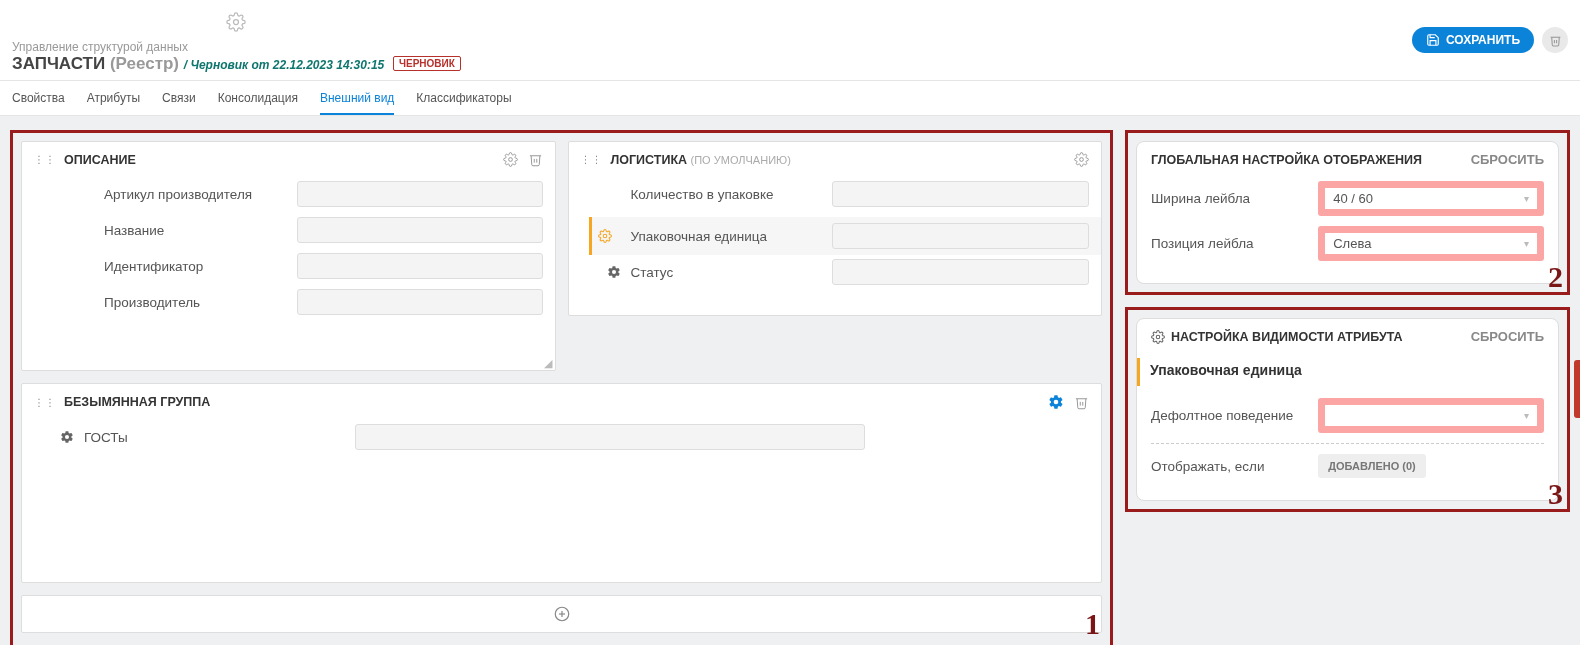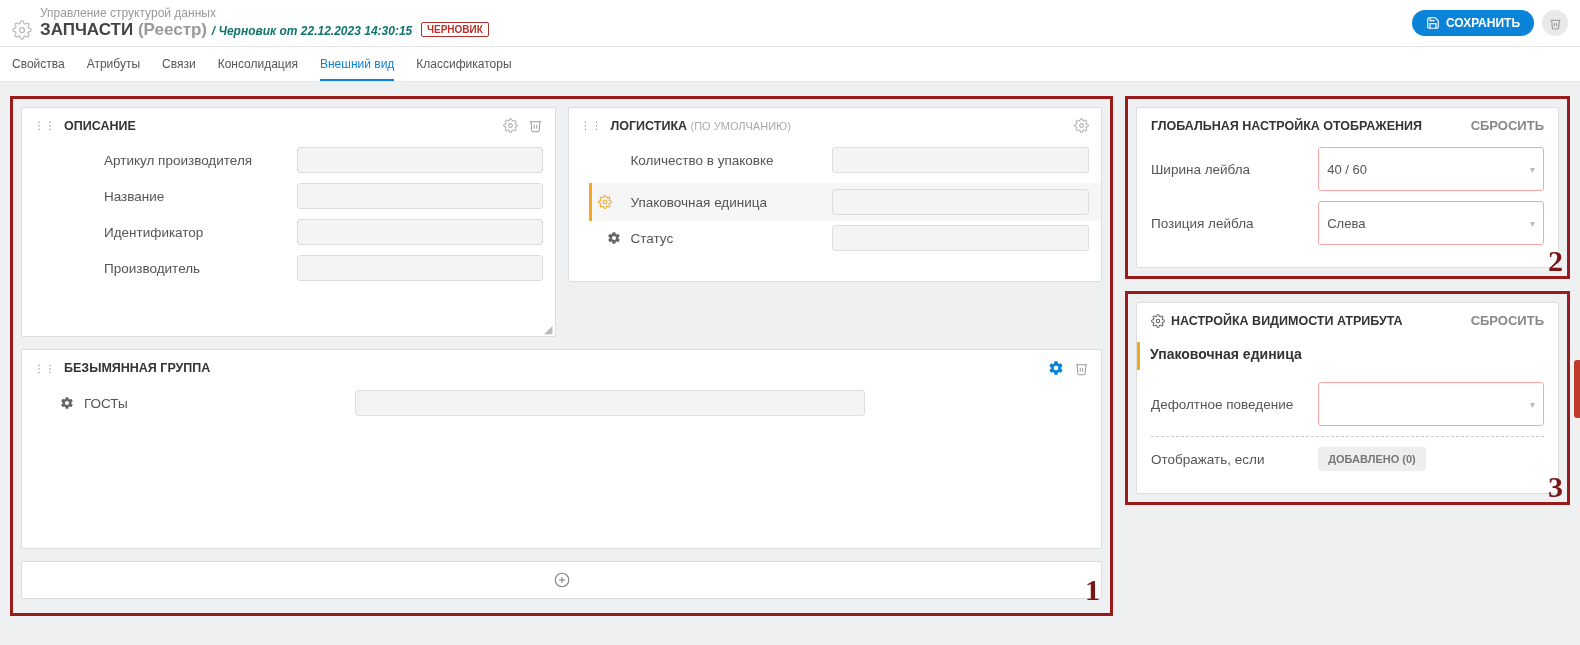--- a/index.html
+++ b/index.html
@@ -1,19 +1,19 @@
 <!DOCTYPE html>
 <html><head>
 <meta charset="utf-8">
 <style>
   * { box-sizing: border-box; margin: 0; padding: 0; font-family: -apple-system, BlinkMacSystemFont, "Segoe UI", Arial, sans-serif; }
   body { background: #eef0f2; color: #333; font-size: 13px; }
 
   .top-bar { background: #fff; padding: 6px 12px; display: flex; align-items: center; justify-content: space-between; border-bottom: 1px solid #e5e5e5; }
-  .top-left { display: flex; align-items: flex-end; gap: 8px; }
+  .top-left { display: flex; align-items: center; gap: 8px; flex-direction: column; }
   .cog-outline { color: #aaa; font-size: 18px; margin-top: 6px; }
   .crumb-subtitle { color: #999; font-size: 12px; }
   .crumb-title { font-size: 17px; font-weight: 700; color: #444; }
   .crumb-title .light { color: #999; font-weight: 600; }
   .crumb-title .draft-text { color: #0f766e; font-weight: 600; font-size: 12px; font-style: italic; }
   .draft-badge { border: 1px solid #b7312c; color: #b7312c; font-size: 10px; padding: 1px 5px; border-radius: 2px; margin-left: 4px; font-weight: 600; vertical-align: 2px; }
   .top-right { display: flex; align-items: flex-start; gap: 8px; }
   .save-btn { background: #0b83d9; color: #fff; border: none; border-radius: 14px; padding: 6px 14px; font-size: 12px; font-weight: 600; display: flex; align-items: center; gap: 6px; cursor: pointer; }
   .icon-btn-round { width: 26px; height: 26px; border-radius: 50%; background: #e9e9e9; color: #aaa; display: flex; align-items: center; justify-content: center; cursor: pointer; }
 
@@ -46,29 +46,29 @@
   .field-label { width: 44%; color: #555; font-size: 13.5px; padding-right: 10px; }
   .field-input { flex: 1; height: 26px; background: #f4f4f4; border: 1px solid #ddd; border-radius: 3px; }
   .field-row.wide .field-label { width: 27%; }
   .resize-handle { color: #bbb; font-size: 11px; position: absolute; bottom: 0; right: 2px; }
 
   .add-card { background: #fff; border: 1px solid #ddd; border-radius: 2px; height: 38px; display: flex; align-items: center; justify-content: center; color: #888; font-size: 18px; cursor: pointer; }
 
   .annot { position: absolute; font-size: 30px; font-weight: 900; color: #7a1616; font-family: Georgia, serif; }
   .annot.a1 { right: 10px; bottom: 6px; }
 
-  .panel { background: #fff; border: 1px solid #ddd; border-radius: 2px; padding: 10px 14px 12px 14px; position: relative; }
+  .panel { background: #fff; border: 1px solid #ddd; border-radius: 8px; padding: 10px 14px 12px 14px; position: relative; }
   .panel-boxed { border: 3px solid #9a1b1b; padding: 8px; }
   .panel-boxed .panel { border: 1px solid #ddd; }
   .panel-header { display: flex; align-items: center; justify-content: space-between; margin-bottom: 14px; }
   .panel-title { font-weight: 700; font-size: 12.5px; color: #333; display: flex; align-items: center; gap:6px;}
   .reset-btn { color: #888; font-size: 13px; font-weight: 700; cursor: pointer; }
   .setting-row { display: flex; align-items: center; margin-bottom: 10px; gap:10px;}
   .setting-label { width: 40%; color: #555; font-size: 13.5px; }
-  .select { flex: 1; height: 44px; border: 1px solid #fca5a5; border-radius: 3px; background: #fff; padding: 0 8px; display: flex; align-items: center; justify-content: space-between; color: #555; cursor: pointer; font-size: 13px; }
+  .select { flex: 1; height: 35px; border: 7px solid #fca5a5; border-radius: 3px; background: #fff; padding: 0 8px; display: flex; align-items: center; justify-content: space-between; color: #555; cursor: pointer; font-size: 13px; }
   .chev { color: #bbb; font-size: 10px; }
 
   .attr-name { font-weight: 700; color: #333; font-size: 14px; border-left: 3px solid #f5a623; padding-left: 10px; margin-left: -14px; margin-bottom: 12px; padding-top:4px; padding-bottom:8px;}
   .dashed-sep { border-top: 1px dashed #ccc; margin: 10px 0; }
   .pill-btn { background: #eee; border: none; border-radius: 3px; padding: 6px 10px; color: #777; font-size: 11px; font-weight: 600; cursor: pointer; }
 
   .side-tab { position: fixed; right: 0; top: 360px; width: 6px; height: 58px; background: #c0392b; border-radius: 3px 0 0 3px; }
 
   svg { display: block; }
 </style>

